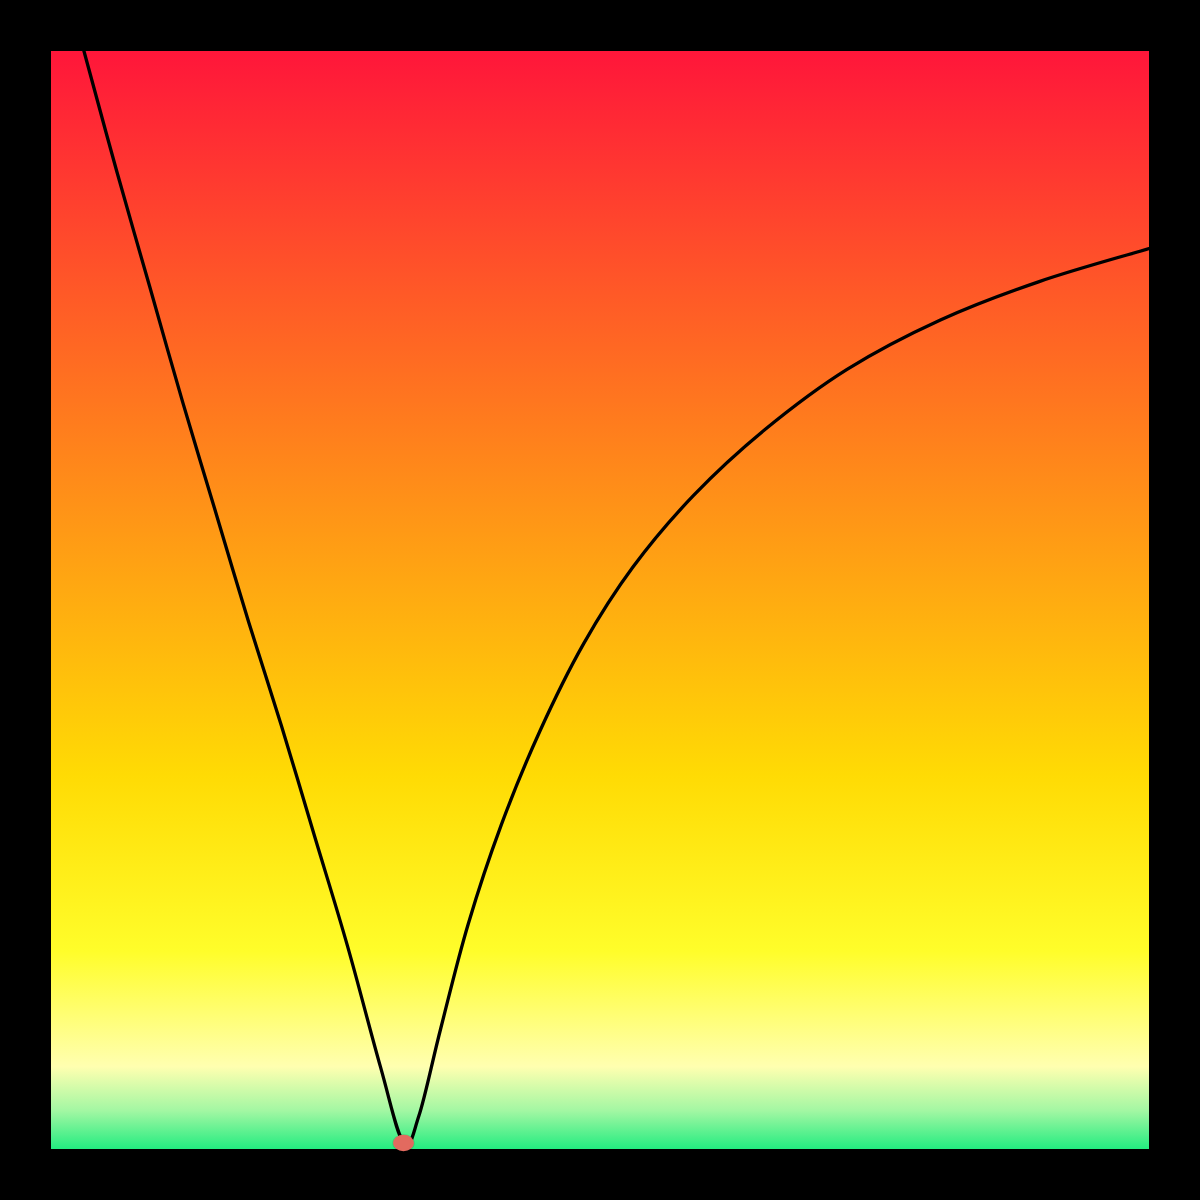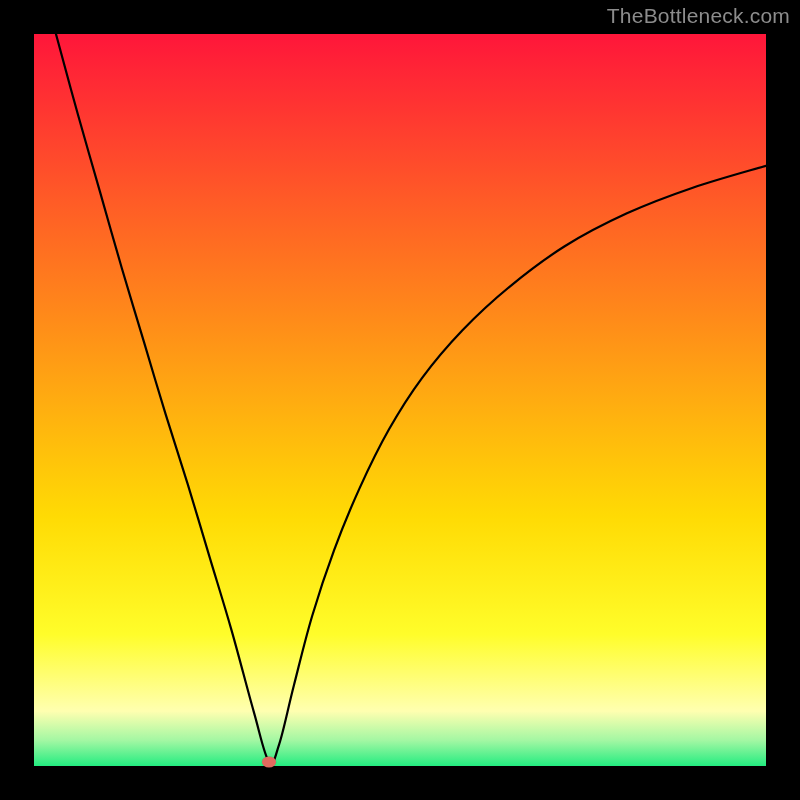--- a/index.html
+++ b/index.html
@@ -59,20 +59,19 @@
     color: #8c8c8c;
     font-size: 21px;
     letter-spacing: 0.2px;
     user-select: none;
   }
 </style>
 </head>
 <body>
 
 <div class="frame">
-  <div class="watermark">TheBottleneck.com</div>
   <div class="plot">
     <svg class="curve" viewBox="0 0 732 732" preserveAspectRatio="none">
       <path id="curve-path" fill="none" stroke="#000" stroke-width="2.2" stroke-linejoin="round" stroke-linecap="round" d="M 21.96 0.00 C 25.91 14.49, 36.01 52.19, 43.92 80.52 C 51.83 108.85, 57.97 129.71, 65.88 157.38 C 73.79 185.05, 79.93 207.23, 87.84 234.24 C 95.75 261.25, 101.89 281.09, 109.80 307.44 C 117.71 333.79, 123.85 354.95, 131.76 380.64 C 139.67 406.33, 145.81 424.49, 153.72 450.18 C 161.63 475.87, 167.77 497.03, 175.68 523.38 C 183.59 549.73, 189.73 568.91, 197.64 596.58 C 205.55 624.25, 212.88 653.51, 219.60 677.10 C 226.32 700.69, 230.36 721.68, 234.97 727.61 C 239.58 733.54, 240.74 723.74, 245.22 710.04 C 249.70 696.34, 253.93 674.54, 259.86 651.48 C 265.79 628.42, 270.91 606.32, 278.16 581.94 C 285.41 557.56, 291.56 539.12, 300.12 516.06 C 308.68 493.00, 315.86 475.58, 325.74 453.84 C 335.62 432.10, 343.82 415.04, 355.02 395.28 C 366.22 375.52, 374.78 361.83, 387.96 344.04 C 401.14 326.25, 412.41 312.93, 428.22 296.46 C 444.03 279.99, 457.35 267.69, 475.80 252.54 C 494.25 237.39, 509.62 225.46, 530.70 212.28 C 551.78 199.10, 569.86 189.88, 592.92 179.34 C 615.98 168.80, 633.77 162.28, 658.80 153.72 C 683.83 145.16, 718.82 135.71, 732.00 131.76"></path>
     </svg>
     <div id="marker" class="marker" style="left: 234.972px; top: 727.608px;"></div>
   </div>
 </div>
 
 </body></html>

